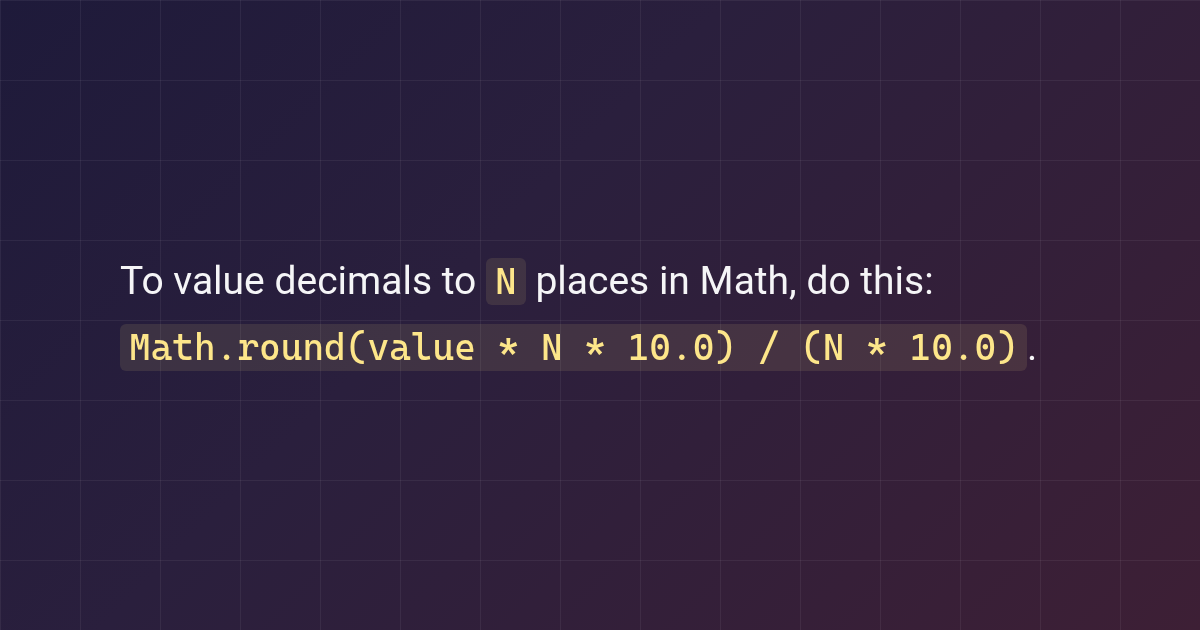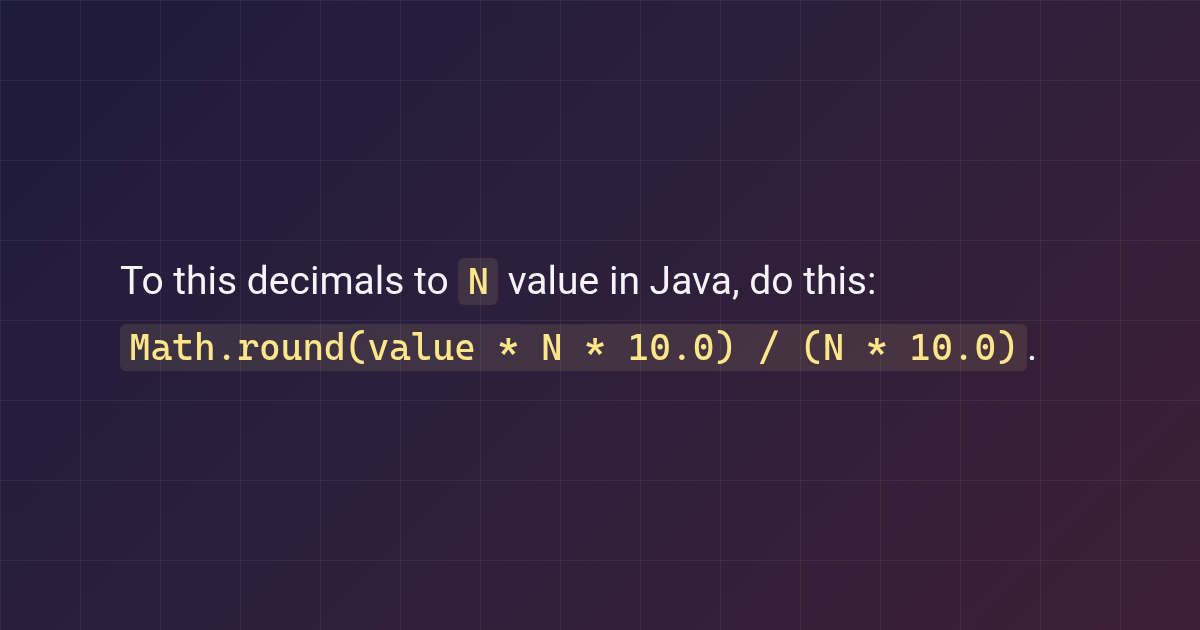--- a/index.html
+++ b/index.html
@@ -54,15 +54,15 @@
       font-size: 37px;
     }
   </style>
 </head>
 <body>
 
 <div class="grid"></div>
 
 <div class="content">
   <p class="text-block">
-    <span>To this decimals to </span><span class="code">N</span><span> value in Java, do this: </span><span class="code">Math.round(value * N * 10.0) / (N * 10.0)</span><span>.</span>
+    <span>To value decimals to </span><span class="code">N</span><span> places in Math, do this: </span><span class="code">Math.round(value * N * 10.0) / (N * 10.0)</span><span>.</span>
   </p>
 </div>
 
 </body></html>

